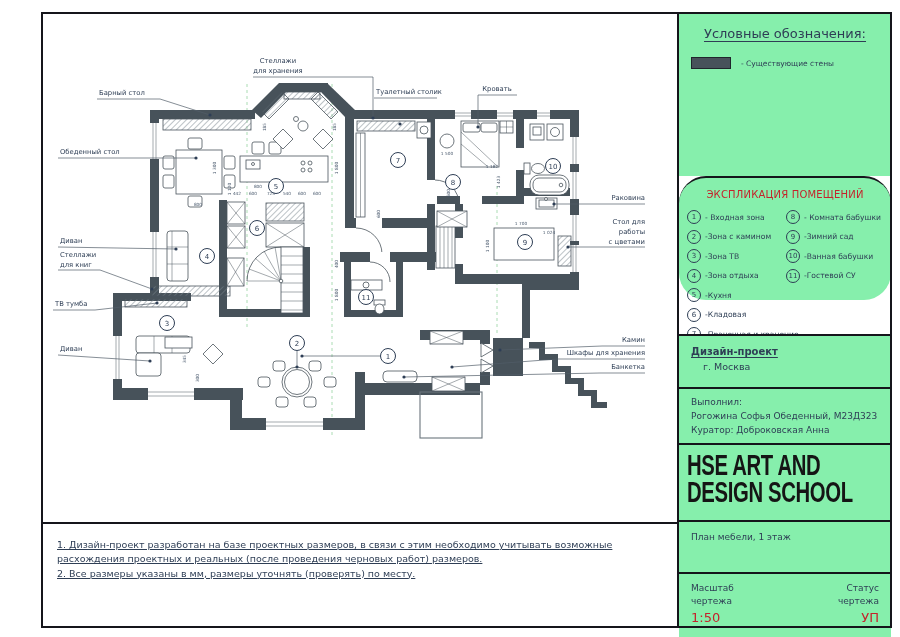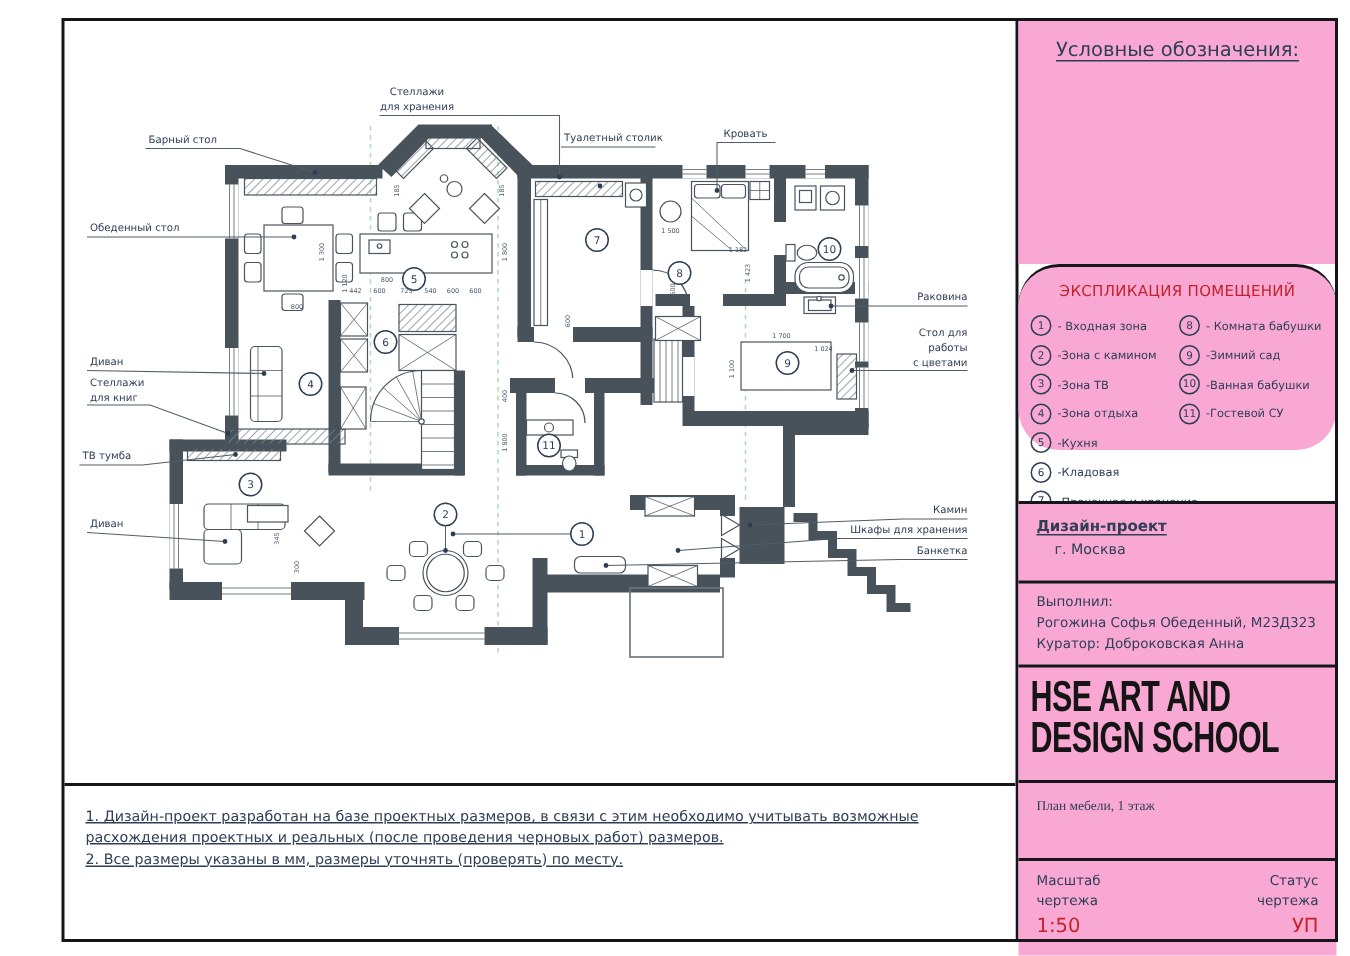--- a/index.html
+++ b/index.html
@@ -1,20 +1,20 @@
 <!DOCTYPE html>
 <html><head>
 <meta charset="utf-8">
 <style>
   html,body{margin:0;padding:0;background:#fff;}
   body{width:900px;height:637px;position:relative;font-family:"DejaVu Sans",sans-serif;color:#2e3e55;}
   #sheet-frame{position:absolute;left:41px;top:12px;width:851px;height:616px;border:2px solid #15151b;box-sizing:border-box;z-index:3;pointer-events:none;}
   #plan-svg{position:absolute;left:0;top:0;width:900px;height:637px;z-index:1;}
   .vdivider{position:absolute;left:677px;top:12px;width:2px;height:616px;background:#15151b;z-index:2;}
-  .rsec{position:absolute;left:679px;width:212px;box-sizing:border-box;background:#f9a8d4;z-index:2;border-top:2px solid #15151b;}
+  .rsec{position:absolute;left:679px;width:212px;box-sizing:border-box;background:#86efac;z-index:2;border-top:2px solid #15151b;}
   #sec-legend{top:14px;height:162px;border-top:none;}
   #sec-expl{top:176px;height:124px;border-radius:27px;}
   #sec-project{top:334px;height:53px;}
   #sec-exec{top:387px;height:56px;}
   #sec-logo{top:443px;height:90px;}
   #sec-sheet{top:520px;height:52px;}
   #sec-scale{top:572px;height:71px;}
   #notes-box{position:absolute;left:43px;top:522px;width:634px;height:104px;border-top:2px solid #15151b;box-sizing:border-box;background:#fff;z-index:2;padding:6px 14px;}
   .legend-title{text-align:center;font-size:13px;margin-top:12px;text-decoration:underline;text-underline-offset:3px;color:#2e3e55;}
   .legend-row{display:flex;align-items:center;margin:16px 0 0 12px;}
@@ -27,21 +27,21 @@
   .expl-col.right{flex:1;}
   .exp-row{display:flex;align-items:center;margin-bottom:5.5px;}
   .exp-circle{width:12px;height:12px;min-width:12px;border:1px solid #2e3e55;border-radius:50%;font-size:7px;display:flex;align-items:center;justify-content:center;}
   .exp-label{font-size:7.6px;margin-left:4px;white-space:nowrap;}
   .proj-title{font-size:10px;font-weight:bold;text-decoration:underline;text-underline-offset:2px;margin:10px 0 0 12px;}
   .proj-city{font-size:9.5px;margin:4px 0 0 24px;}
   .exec-line{font-size:9px;margin-left:12px;line-height:1.55;}
   .exec-line:first-child{margin-top:7px;}
   .logo-wrap{margin:7px 0 0 8px;transform:scaleX(.70);transform-origin:0 50%;}
   .logo-line{font-family:"Liberation Sans",sans-serif;font-weight:bold;font-size:29px;line-height:.93;letter-spacing:-.5px;color:#151515;white-space:nowrap;}
-  .sheet-title{font-size:9px;margin:10px 0 16px 12px;font-family:Liberation Serif, serif;}
+  .sheet-title{font-size:9px;margin:10px 0 16px 12px;}
   .scale-flex{display:flex;justify-content:space-between;padding:8px 12px 0 12px;}
   .scale-lbl{font-size:9px;line-height:1.4;}
   .scale-val{font-size:13px;color:#c4232b;margin-top:3px;}
   .scale-right{text-align:right;}
   .notes-title{font-size:13px;text-decoration:underline;text-underline-offset:3px;margin-top:4px;}
   .note-line{font-size:9.5px;line-height:1.5;max-width:600px;}
   .notes-lines{margin-top:8px;text-decoration:underline;}
   
   .wall{fill:#47525a;}
   .win{fill:#fff;}
@@ -391,20 +391,24 @@
       <text x="199" y="378" class="dim" text-anchor="middle" transform="rotate(-90 199 378)">300</text>
       <text x="186" y="359" class="dim" text-anchor="middle" transform="rotate(-90 186 359)">345</text>
     </g>
 </svg>
 
 <div class="vdivider"></div>
 <div id="sheet-frame"></div>
 
 <div class="rsec" id="sec-legend">
   <div class="legend-title">Условные обозначения:</div>
+  <div class="legend-row">
+    <div class="legend-swatch" id="wall-swatch" style="background: rgb(71, 82, 90);"></div>
+    <div class="legend-wall-label">- Существующие стены</div>
+  </div>
 </div>
 
 <div class="rsec" id="sec-expl">
   <div class="expl-title">ЭКСПЛИКАЦИЯ ПОМЕЩЕНИЙ</div>
   <div class="expl-cols">
     <div class="expl-col left" id="expl-left">
         <div class="exp-row">
           <span class="exp-circle">1</span>
           <span class="exp-label">- Входная зона</span>
         </div>

